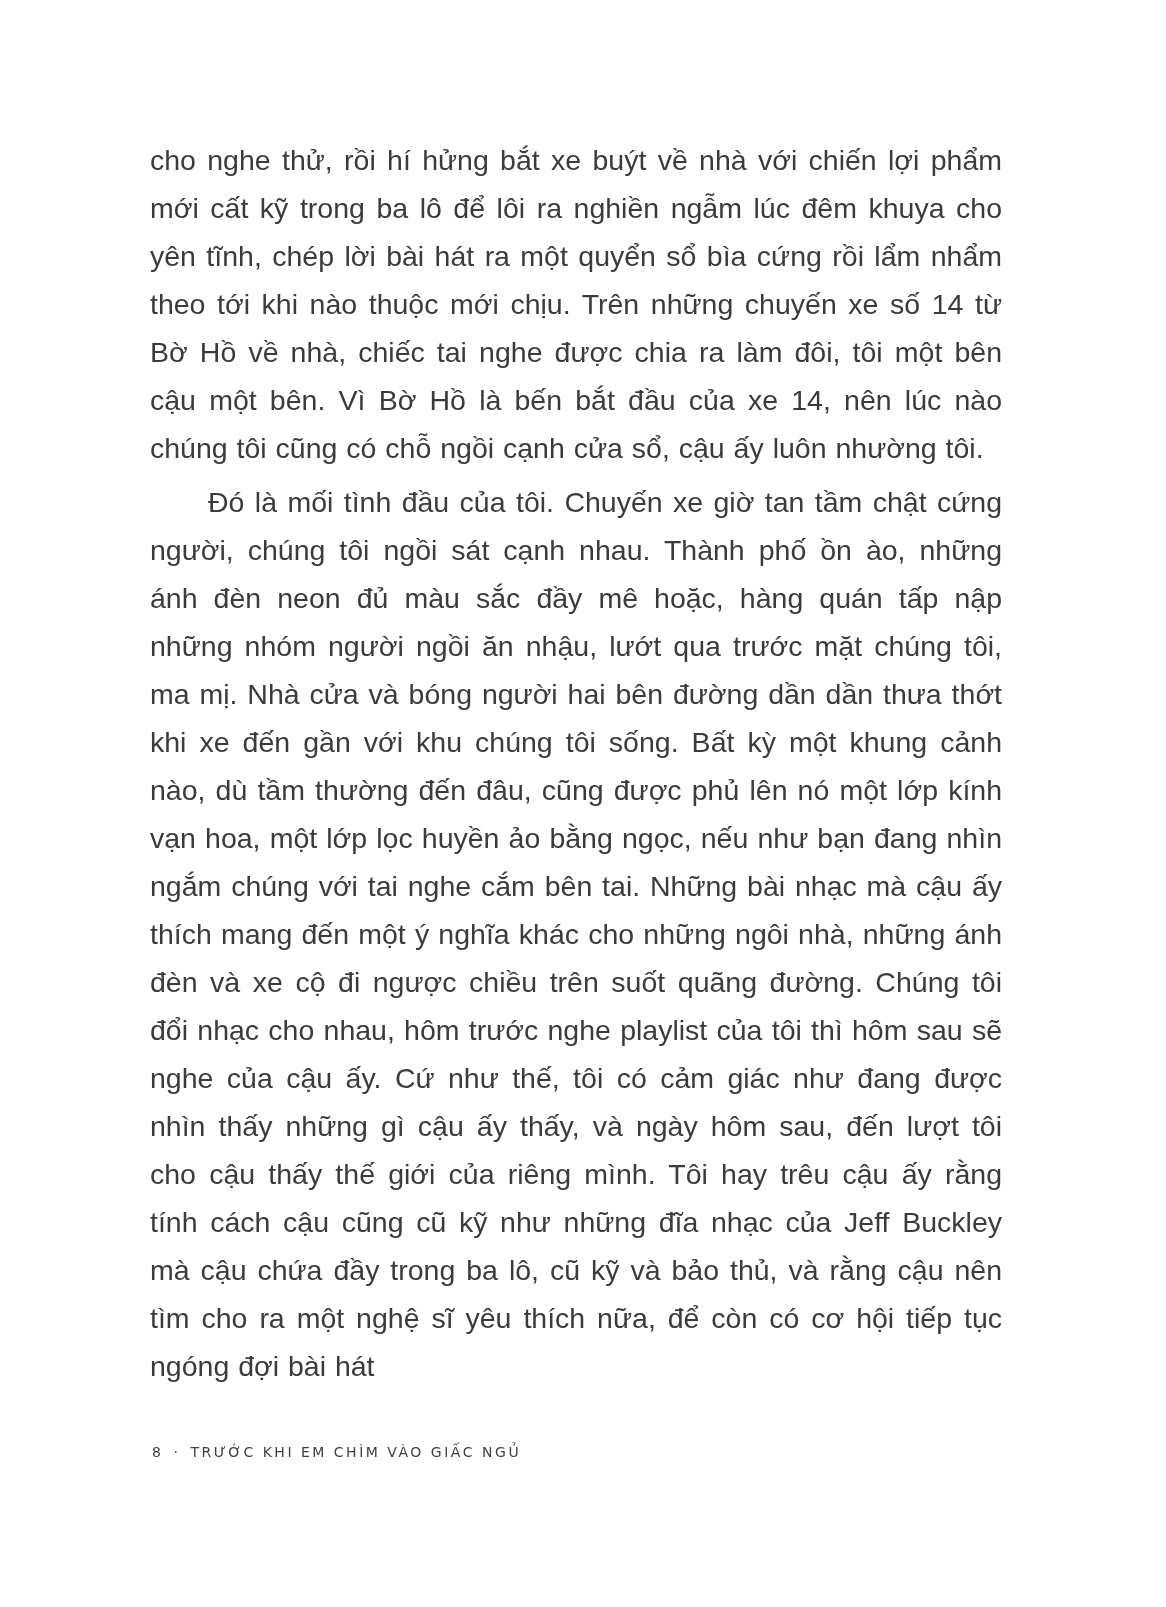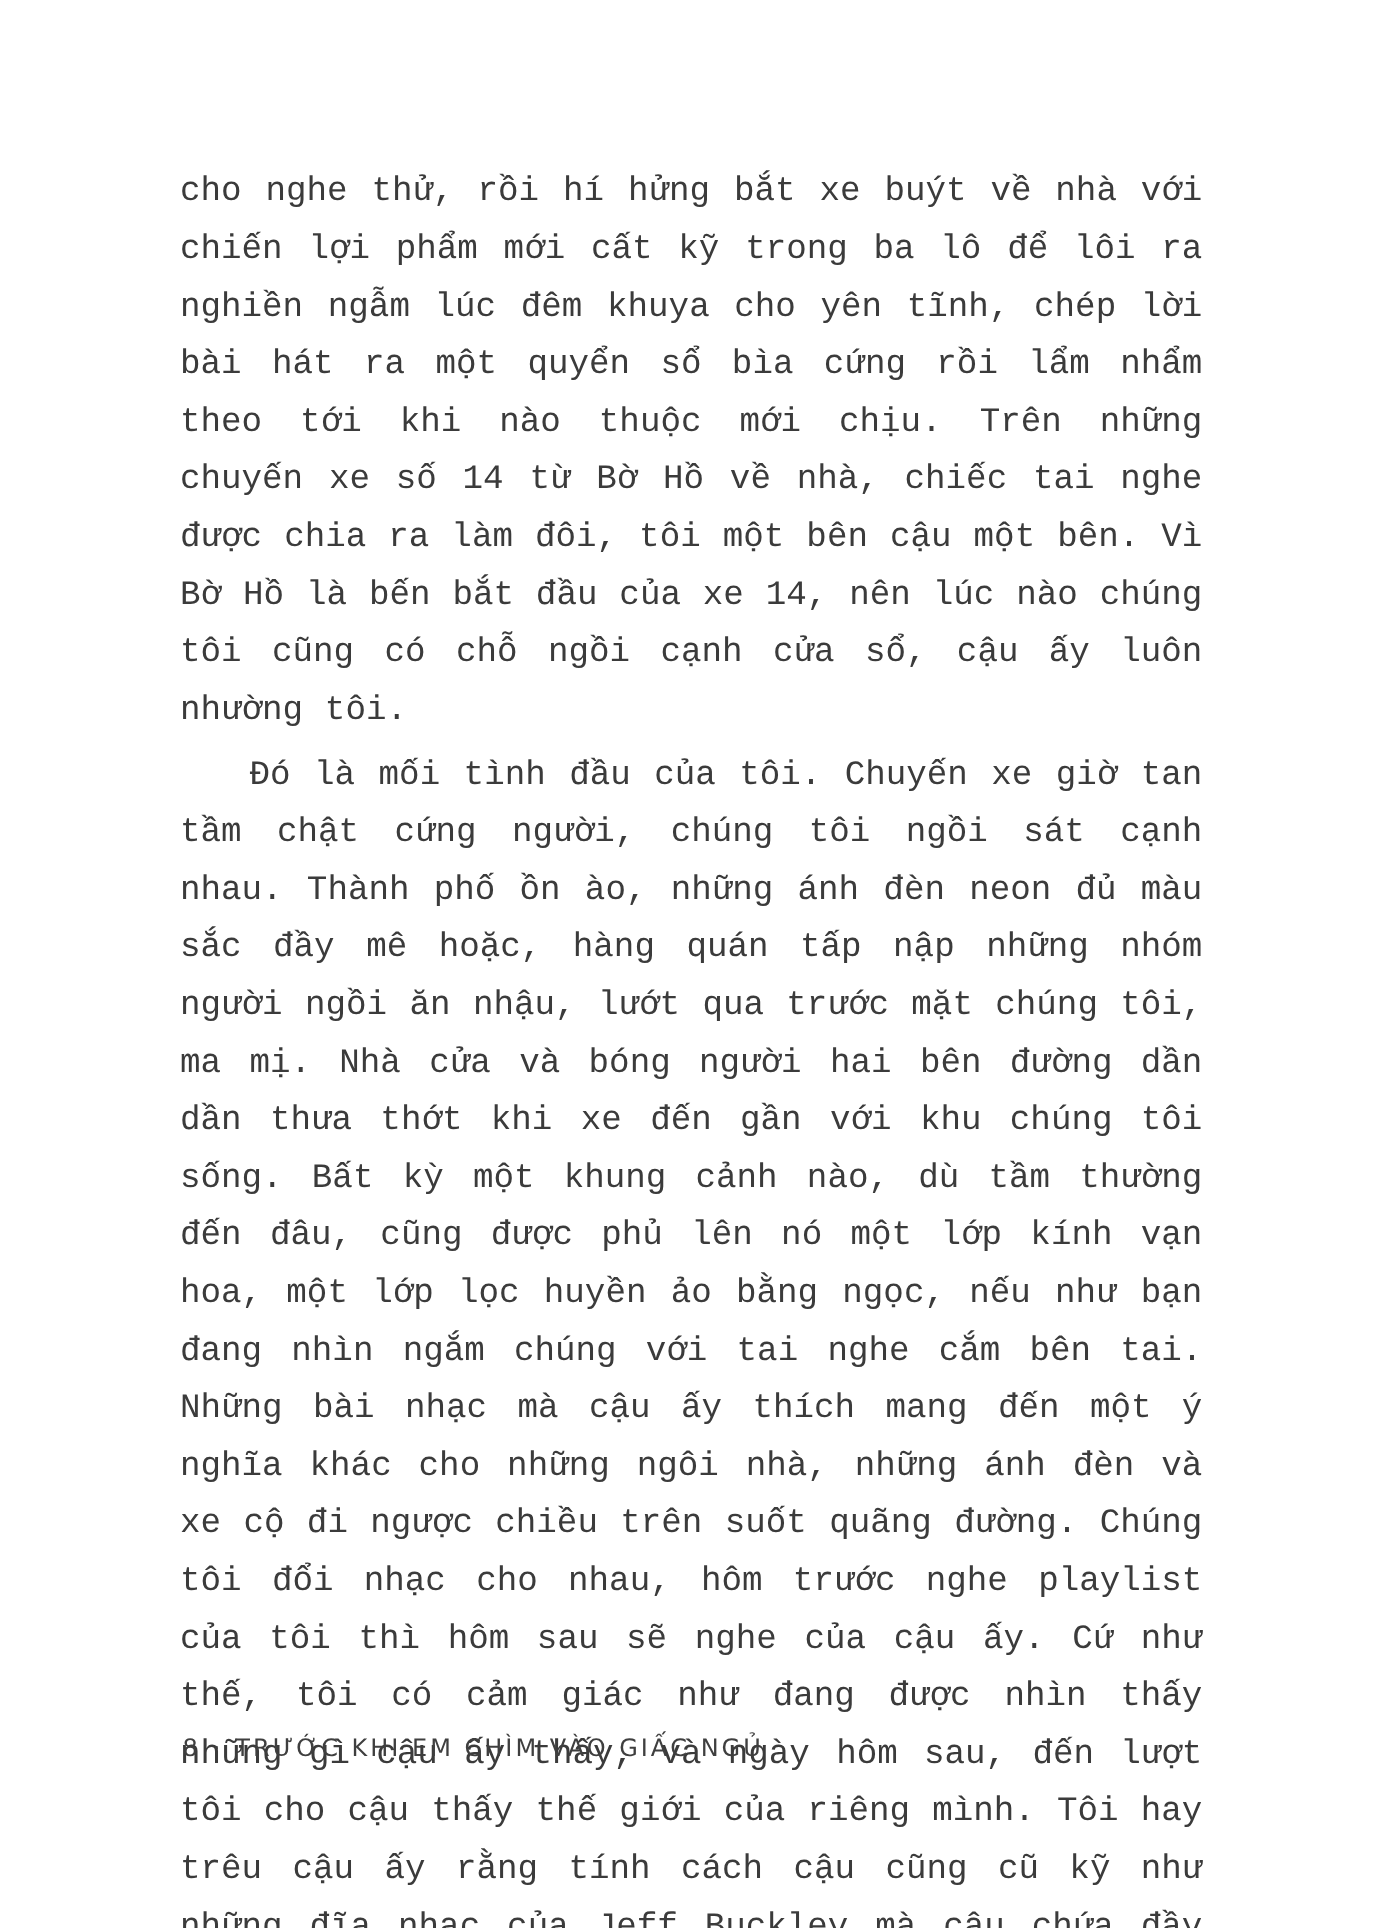--- a/index.html
+++ b/index.html
@@ -15,40 +15,40 @@
     overflow: hidden;
     box-sizing: border-box;
   }
   .text-block {
     position: absolute;
     left: 150px;
     top: 136px;
     width: 852px;
   }
   .para {
-    font-family: Liberation Mono, monospace;
+    font-family: Liberation Sans, sans-serif;
     font-size: 28.5px;
     line-height: 48px;
     color: #3b3b3b;
     text-align: justify;
     margin: 0;
     padding: 0;
     text-indent: 0;
     word-spacing: 1px;
   }
   .para.indented {
     margin-top: 6px;
     text-indent: 58px;
   }
   .page-footer {
     position: absolute;
     left: 152px;
     top: 1444px;
     font-family: "DejaVu Sans", "Liberation Sans", sans-serif;
-    font-size: 20px;
+    font-size: 14px;
     letter-spacing: 2.5px;
     color: #3f3f3f;
     white-space: nowrap;
     text-align: center;
   }
   .page-footer .sep {
     margin: 0 10px;
   }
 </style>
 </head>

